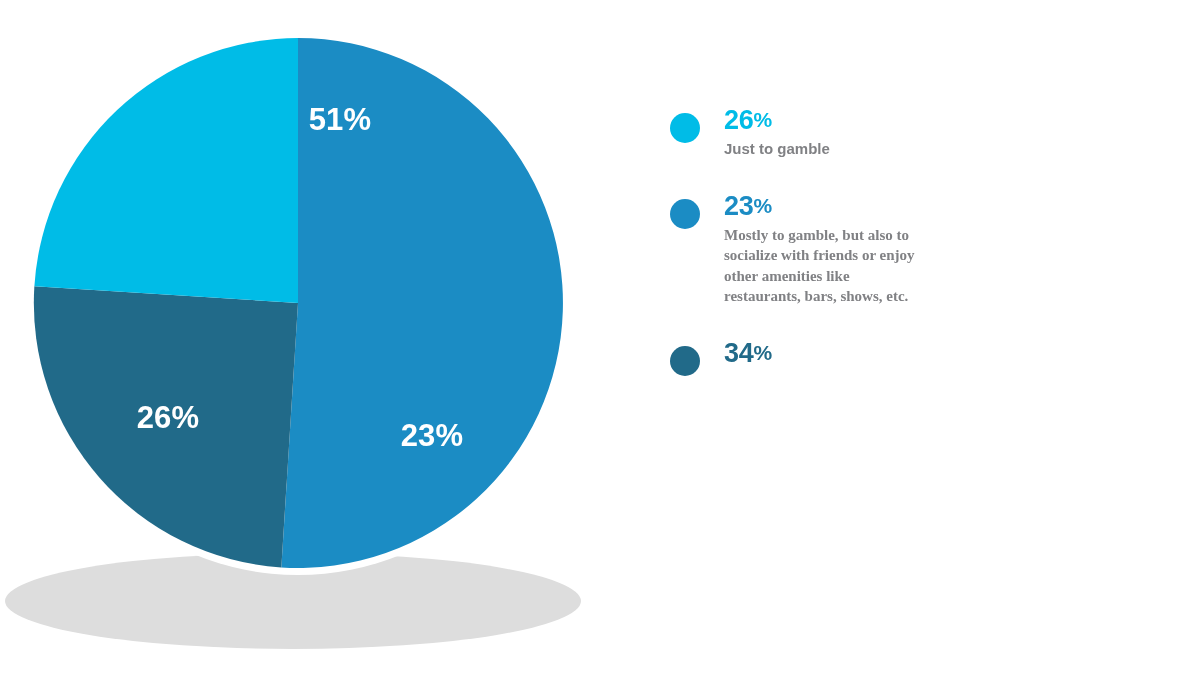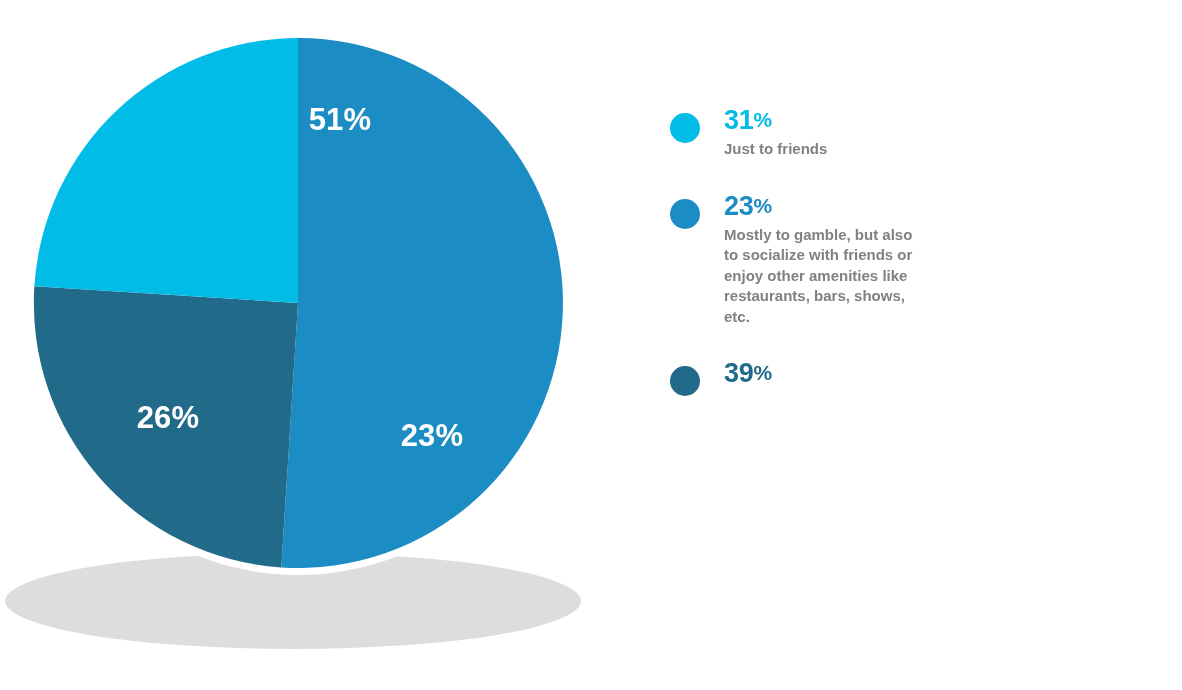--- a/index.html
+++ b/index.html
@@ -82,21 +82,21 @@
   }
   .legend-desc {
     font-family: "Liberation Sans", sans-serif;
     font-weight: bold;
     font-size: 15px;
     line-height: 20.5px;
     color: #808184;
     max-width: 200px;
     margin: 0;
   }
-  .legend-item.wide .legend-desc { max-width: 196px; }
+  .legend-item.wide .legend-desc { max-width: 196px; font-family: Liberation Serif, serif; }
 </style>
 </head>
 <body>
 
 <div id="root">
 
   <div class="chart-area">
     <svg class="chart-svg" width="620" height="690" viewBox="0 0 620 690">
 
       <ellipse cx="293" cy="601" rx="288" ry="48" fill="#DDDDDD"></ellipse>
@@ -112,29 +112,29 @@
       <text class="slice-label" x="340" y="122">51%</text>
       <text class="slice-label" x="168" y="420">26%</text>
       <text class="slice-label" x="432" y="438">23%</text>
     </svg>
   </div>
 
   <div class="legend">
 
     <div class="legend-item">
       <span class="legend-dot" style="background:#00BCE7"></span>
-      <div class="legend-value" style="color:#00BCE7"><span>31</span><span class="pct-sign">%</span></div>
-      <div class="legend-desc">Just to friends</div>
+      <div class="legend-value" style="color:#00BCE7"><span>26</span><span class="pct-sign">%</span></div>
+      <div class="legend-desc">Just to gamble</div>
     </div>
 
     <div class="legend-item wide">
       <span class="legend-dot" style="background:#1B8CC4"></span>
       <div class="legend-value" style="color:#1B8CC4"><span>23</span><span class="pct-sign">%</span></div>
       <div class="legend-desc">Mostly to gamble, but also to socialize with friends or enjoy other amenities like restaurants, bars, shows, etc.</div>
     </div>
 
     <div class="legend-item wide">
       <span class="legend-dot" style="background:#216A89"></span>
-      <div class="legend-value" style="color:#216A89"><span>39</span><span class="pct-sign">%</span></div>
+      <div class="legend-value" style="color:#216A89"><span>34</span><span class="pct-sign">%</span></div>
     </div>
 
   </div>
 </div>
 
 </body></html>

